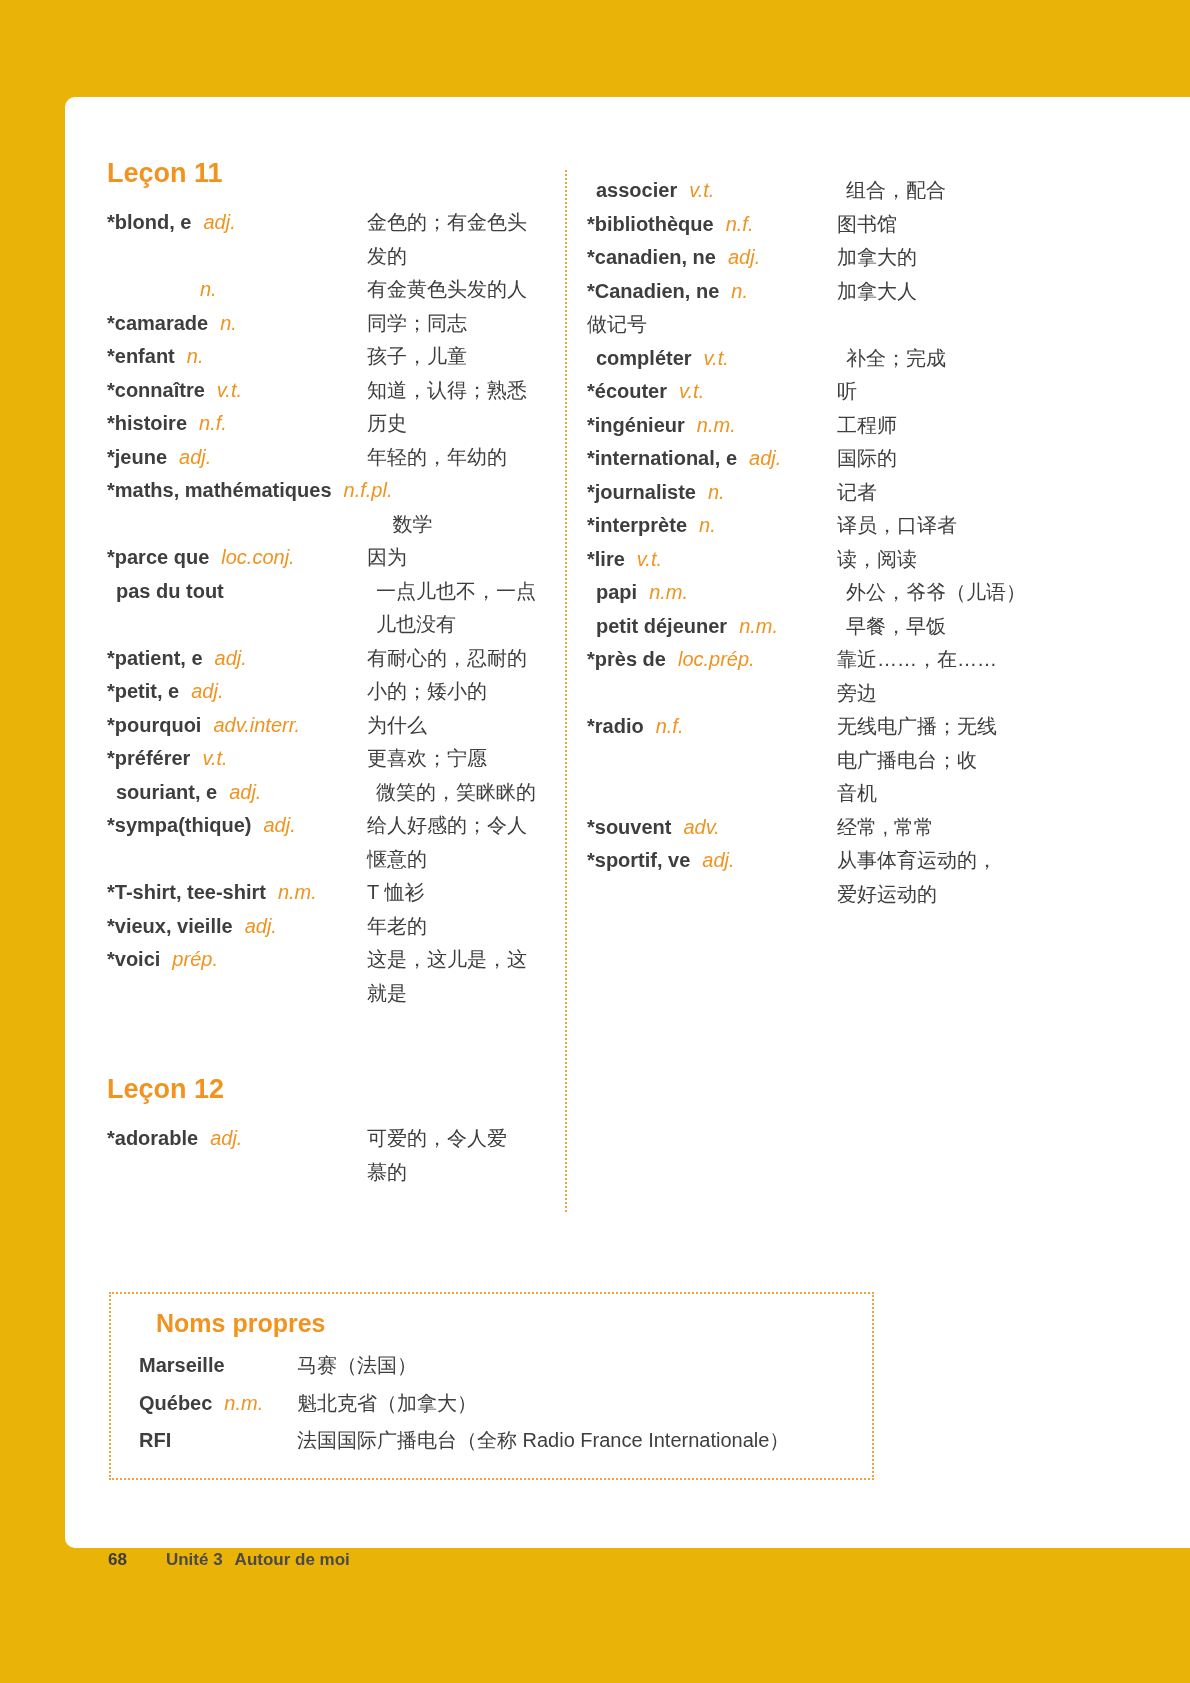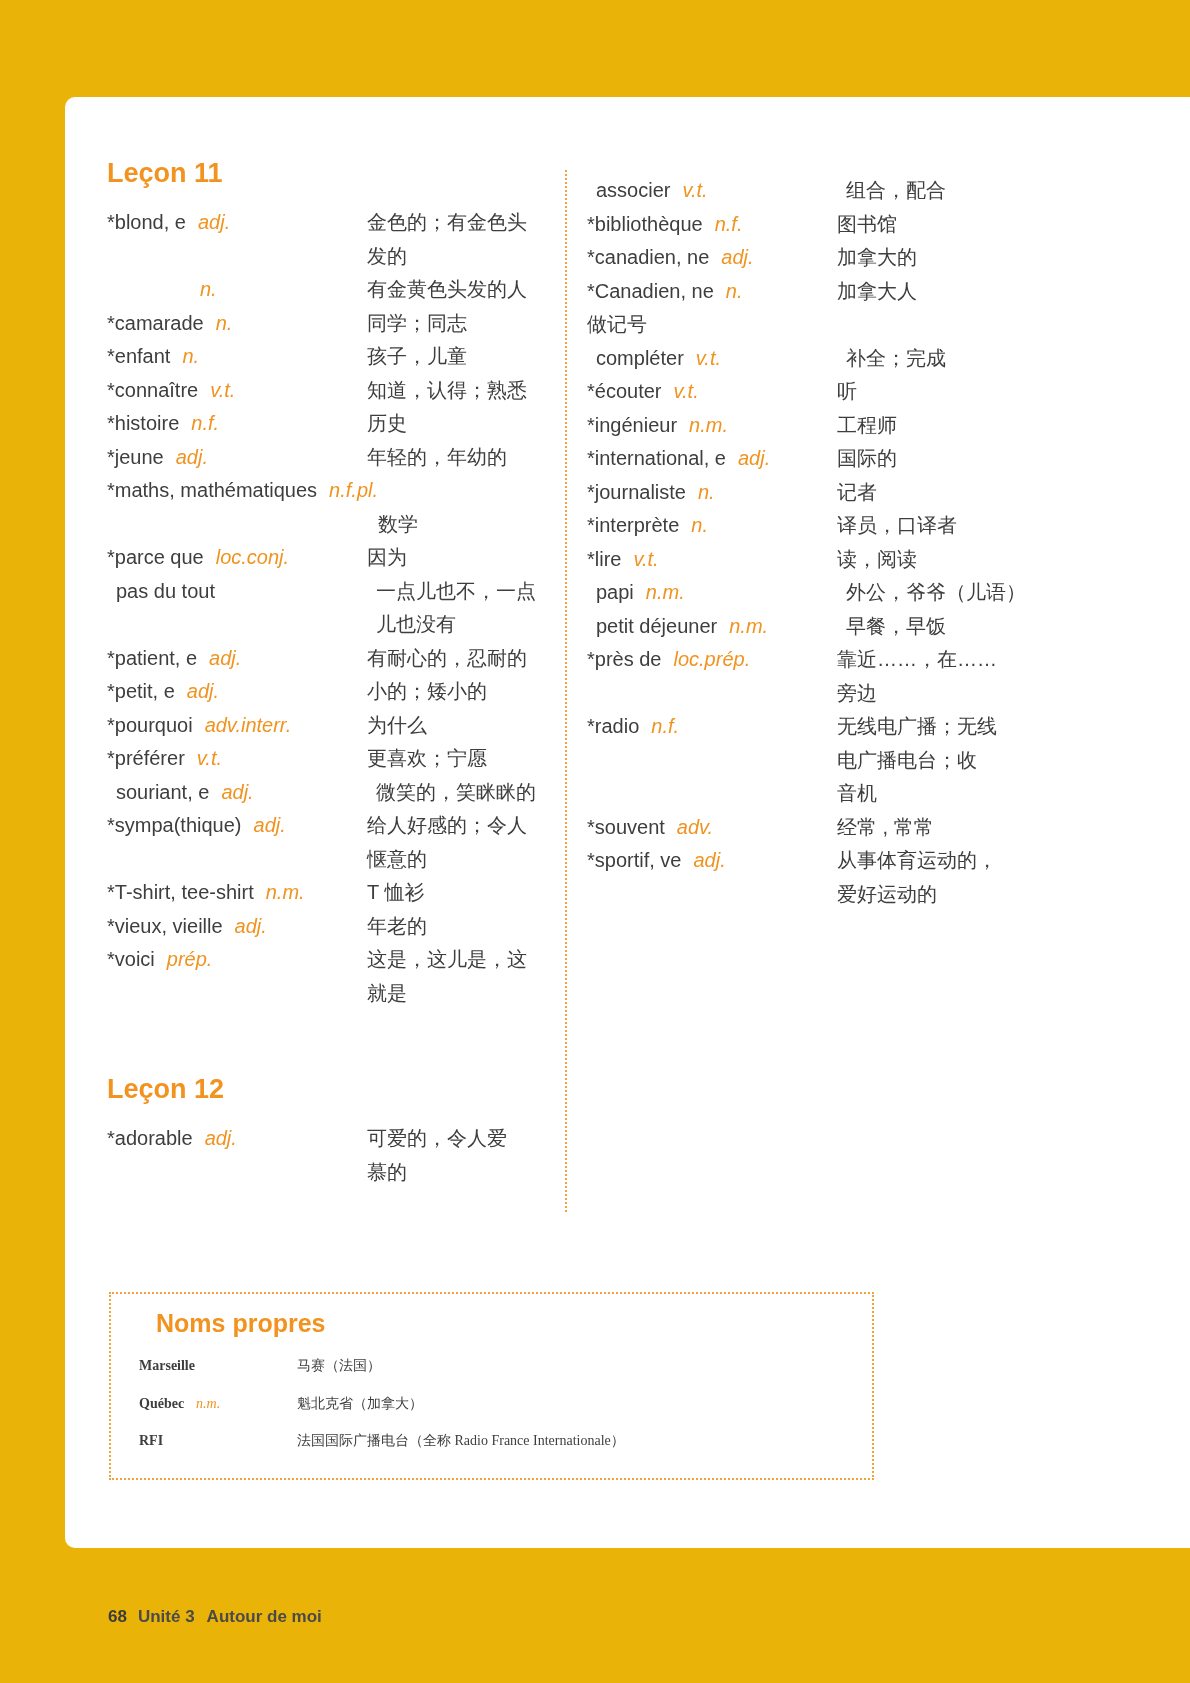--- a/index.html
+++ b/index.html
@@ -35,46 +35,46 @@
   .col-left{width:458px;flex:0 0 458px;}
   .col-right{flex:1;padding-left:22px;margin-top:14px;}
   .divider{
     position:absolute;
     left:458px;top:10px;height:1042px;width:0;
     border-left:2px dotted #F2A43C;
   }
   .entry{display:flex;line-height:33.5px;font-size:20px;}
   .term-wrap{flex:0 0 260px;white-space:nowrap;}
   .col-right .term-wrap{flex:0 0 250px;}
-  .term{font-weight:normal;color:#3E3E3E;}
+  .term{font-weight:bold;color:#3E3E3E;}
   .pos{font-style:italic;color:#F0931F;margin-left:12px;}
   .entry.indent .term-wrap{padding-left:9px;}
   .entry.pos-indent .pos{margin-left:93px;}
   .meaning{white-space:pre-line;width:200px;color:#3E3E3E;}
   .col-left .meaning{width:190px;}
   .noms-box{
     margin:103px 0 0 2px;
     width:713px;
     border:2px dotted #F2A43C;
     padding:16px 20px 18px 28px;
     box-sizing:content-box;
   }
   .noms-title{
     margin:0 0 10px 17px;
     font-size:25px;line-height:27px;
     font-weight:bold;color:#F2921F;
   }
-  .nom-row{display:flex;line-height:37.5px;font-size:14px;font-family:Liberation Serif, serif;}
+  .nom-row{display:flex;line-height:37.5px;font-size:20px;}
   .nom-name-wrap{flex:0 0 158px;white-space:nowrap;}
   .nom-name{font-weight:bold;color:#3E3E3E;}
   .nom-pos{font-style:italic;color:#F0931F;margin-left:12px;}
   .nom-meaning{color:#3E3E3E;white-space:nowrap;}
   .footer{
-    position:absolute;left:108px;top:1607px;
-    display:flex;align-items:baseline;gap:11px;
+    position:absolute;left:108px;top:1550px;
+    display:flex;align-items:baseline;gap:39px;
     font-size:17px;color:#3C3C3C;
   }
   .footer .page-num{font-weight:bold;}
   .footer .ftext{display:flex;gap:12px;font-weight:bold;color:#4A4A4A;}
 </style>
 </head>
 <body>
 
 <div class="page">
   <div class="sheet">

